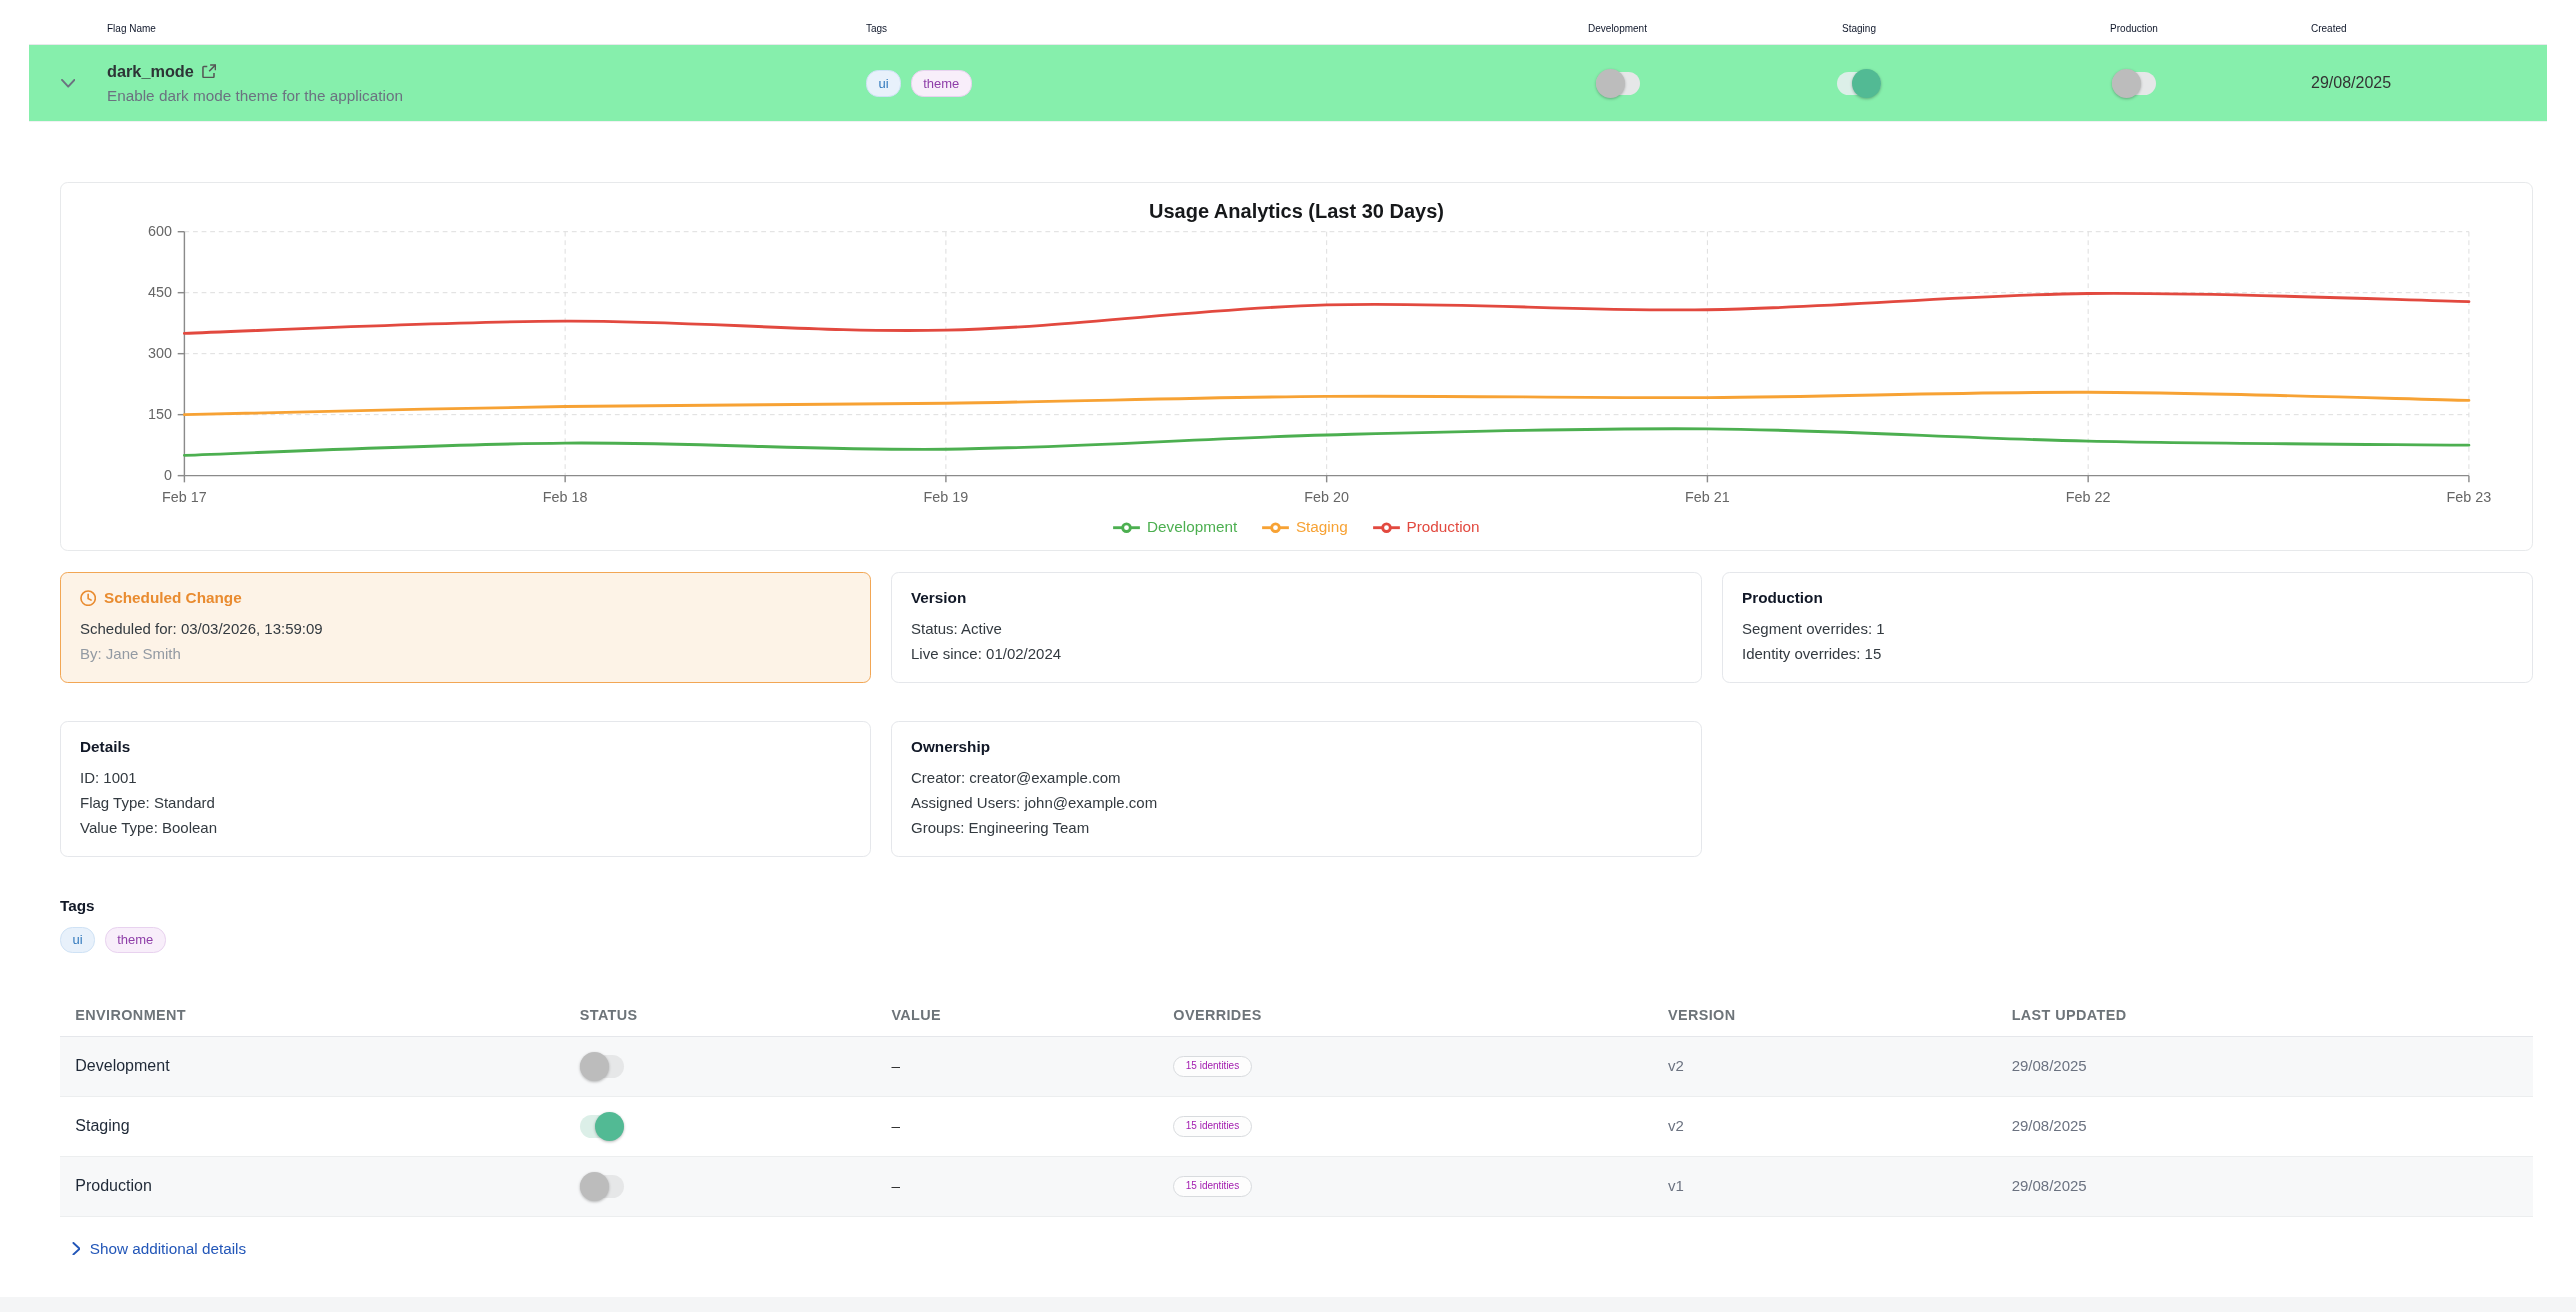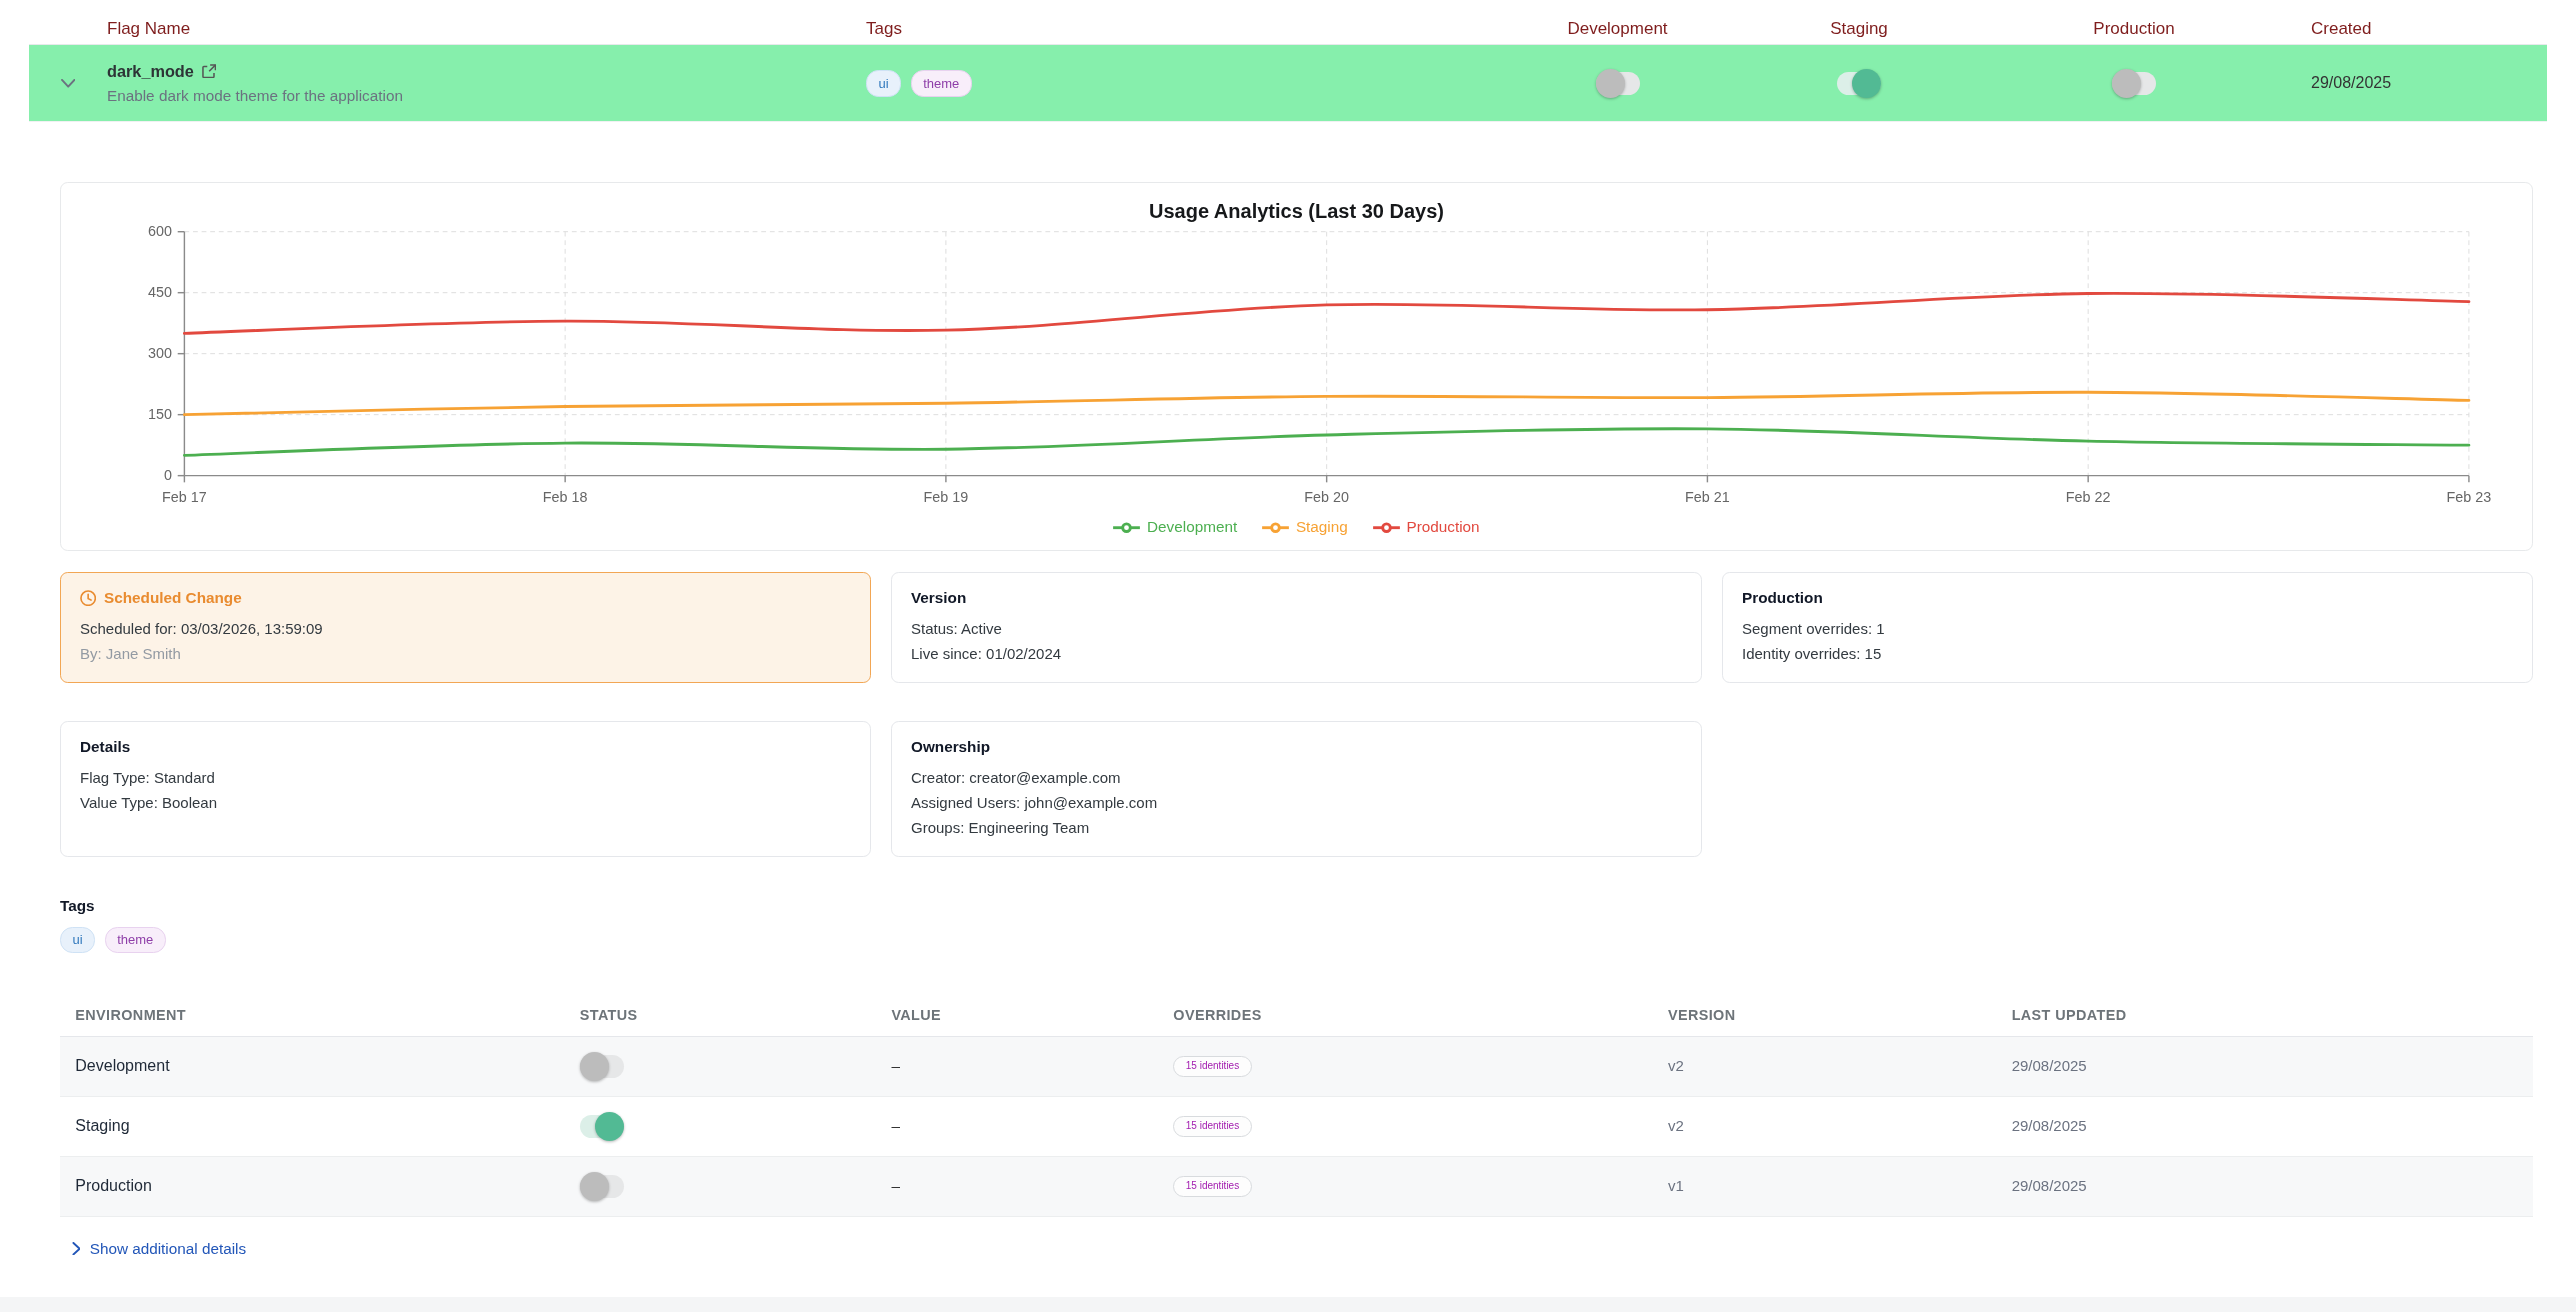--- a/index.html
+++ b/index.html
@@ -4,21 +4,21 @@
 <style>
   * { margin:0; padding:0; box-sizing:border-box; }
   html,body { width:2576px; height:1313px; }
   body { background:#f4f5f6; font-family:"Liberation Sans", sans-serif; color:#24292f; overflow:hidden; }
   .app { background:#ffffff; height:1297px; width:100%; }
 
   
   .flag-table { margin:0 29px; padding-top:13.4px; }
   .ft-header, .ft-row { display:grid; grid-template-columns:78px 759px 651px 201px 282px 268px 1fr; align-items:center; }
   .ft-header { height:32px; border-bottom:1px solid #e7e9eb; }
-  .ft-header > div { font-size:17px; color:#7f1d1d; }
+  .ft-header > div { font-size:10px; color:#0f172a; }
   .ft-row { height:77px; background:#86efac; border-bottom:1px solid #f0f1f2; }
   .col-center { text-align:center; }
   .col-created { padding-left:43px; }
   .chevron-cell { display:flex; justify-content:center; }
   .flag-name-line { display:flex; align-items:center; gap:7.7px; }
   .flag-name { font-size:16.3px; font-weight:bold; color:#2d3436; }
   .flag-desc { font-size:15.3px; color:#6b7280; margin-top:6.7px; }
   .created-val { font-size:16px; color:#333; }
   .tags-cell { display:flex; gap:9.6px; align-items:center; }
 
@@ -208,20 +208,21 @@
       <div class="card">
         <div class="card-title">Production</div>
         <div class="card-line">Segment overrides: 1</div>
         <div class="card-line">Identity overrides: 15</div>
       </div>
     </div>
 
     <div class="cards-grid second">
       <div class="card">
         <div class="card-title">Details</div>
+        <div class="card-line">ID: 1001</div>
         <div class="card-line">Flag Type: Standard</div>
         <div class="card-line">Value Type: Boolean</div>
       </div>
       <div class="card">
         <div class="card-title">Ownership</div>
         <div class="card-line">Creator: creator@example.com</div>
         <div class="card-line">Assigned Users: john@example.com</div>
         <div class="card-line">Groups: Engineering Team</div>
       </div>
       <div class="card card-slot-empty"></div>

